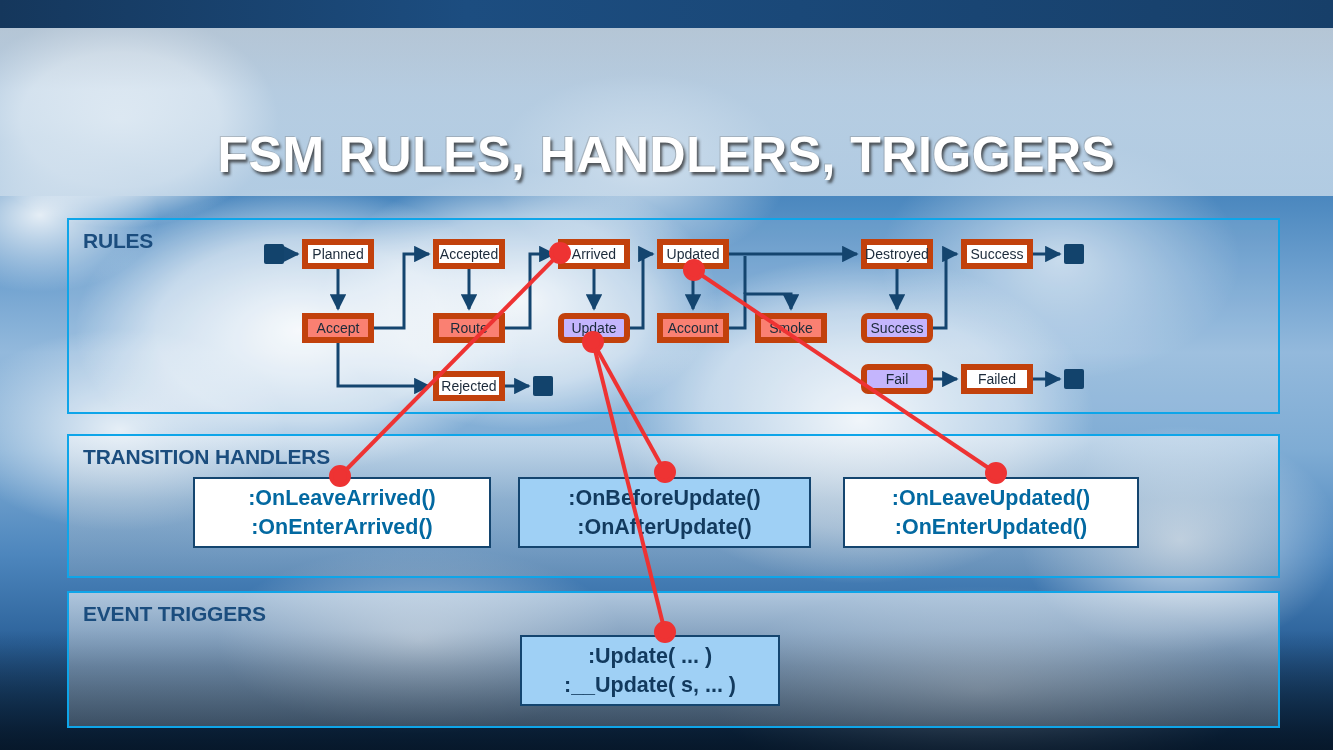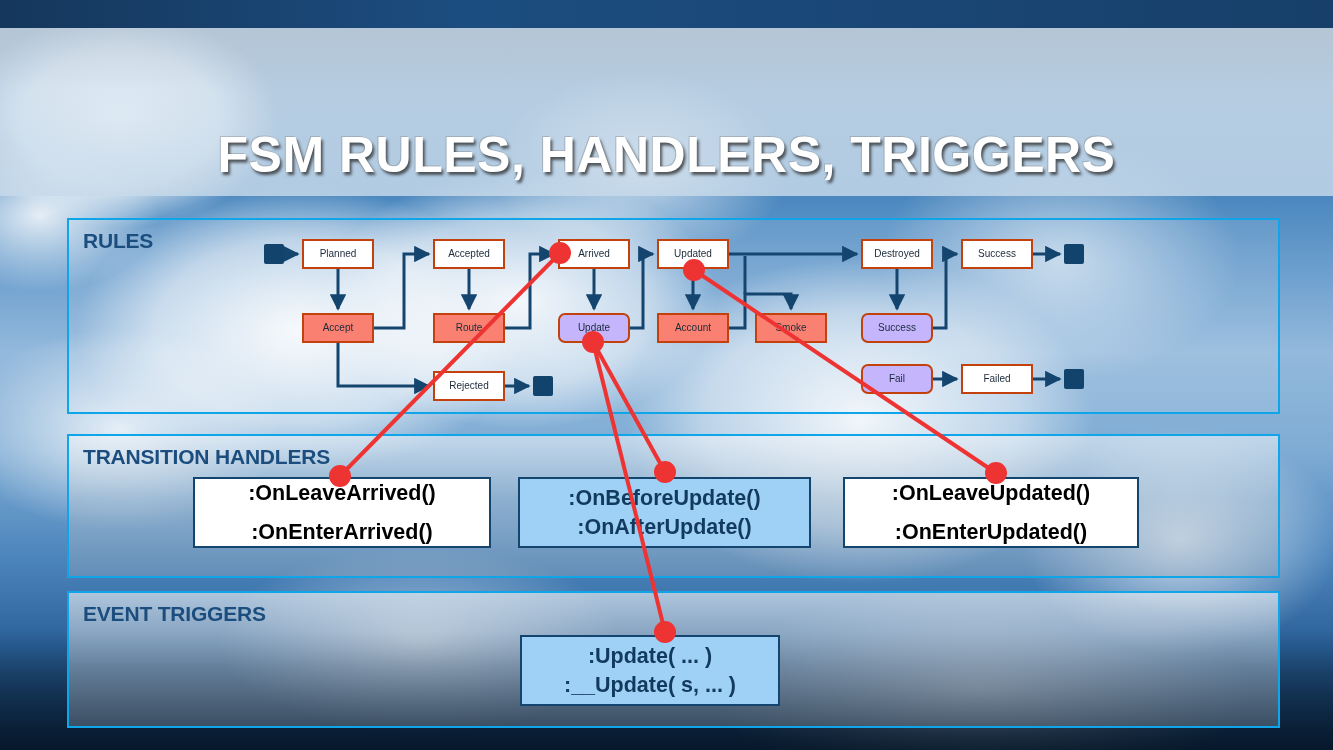--- a/index.html
+++ b/index.html
@@ -79,23 +79,23 @@
   .panel-label {
     position: absolute; left: 14px; top: 9px;
     font-size: 21px; font-weight: bold; color: #1b4d7e;
     letter-spacing: -0.2px;
     font-family: "Liberation Sans", sans-serif;
   }
 
   
   .node {
     position: absolute;
-    border: 2px solid #c2410c;
+    border: 6px solid #c2410c;
     display: flex; align-items: center; justify-content: center;
-    font-size: 10px; color: #1b2a3a;
+    font-size: 14px; color: #1b2a3a;
     font-family: "Liberation Sans", sans-serif;
     line-height: 1;
   }
   .node.state   { background: #ffffff; border-radius: 0; }
   .node.action  { background: #fa8072; border-radius: 0; }
   .node.event   { background: #c4b5fd; border-radius: 7px; }
   .terminal {
     position: absolute; width: 20px; height: 20px;
     background: #12436c; border-radius: 2px;
   }
@@ -104,21 +104,21 @@
   .callout {
     position: absolute;
     border: 2px solid #14456f;
     display: flex; flex-direction: column;
     align-items: center; justify-content: center;
     font-size: 21.5px; font-weight: bold;
     color: #17334f;
     font-family: "Liberation Sans", sans-serif;
     line-height: 1.32;
   }
-  .callout.white { background: #ffffff; color: #000000; justify-content: space-between; }
+  .callout.white { background: #ffffff; color: #0369a1; }
   .callout.blue  { background: #9fd0f5; color: #123a5e; }
 
   svg.overlay { position: absolute; left: 0; top: 0; width: 1333px; height: 750px; pointer-events: none; }
 </style>
 </head>
 <body>
 
 <div id="slide">
 
   <div class="sky-base"></div>

